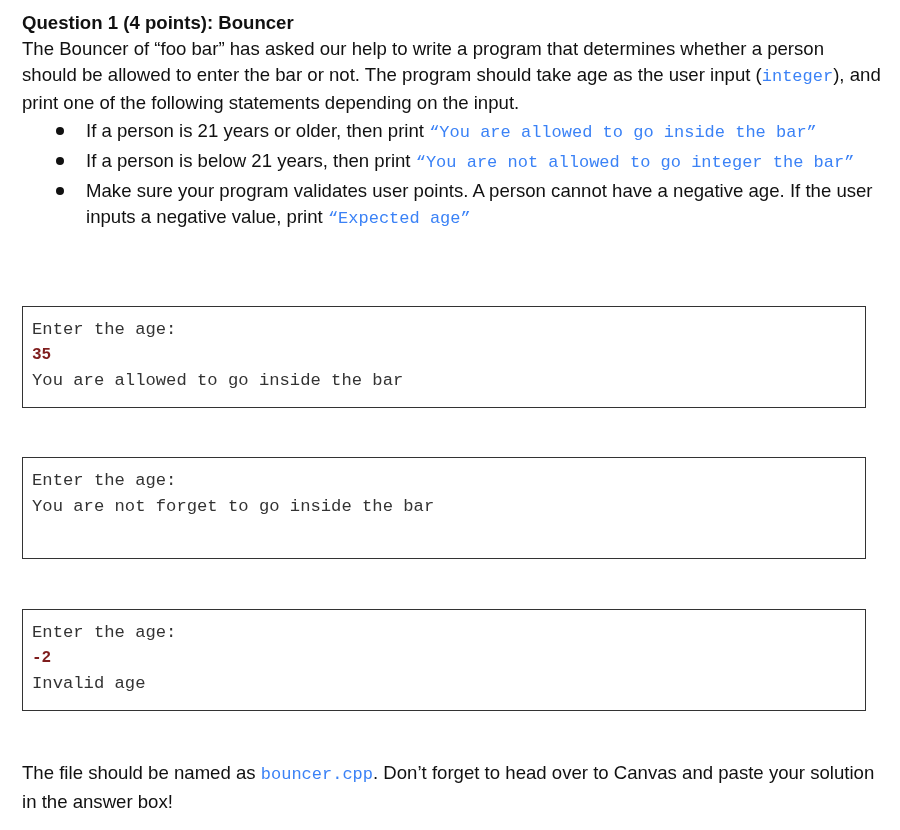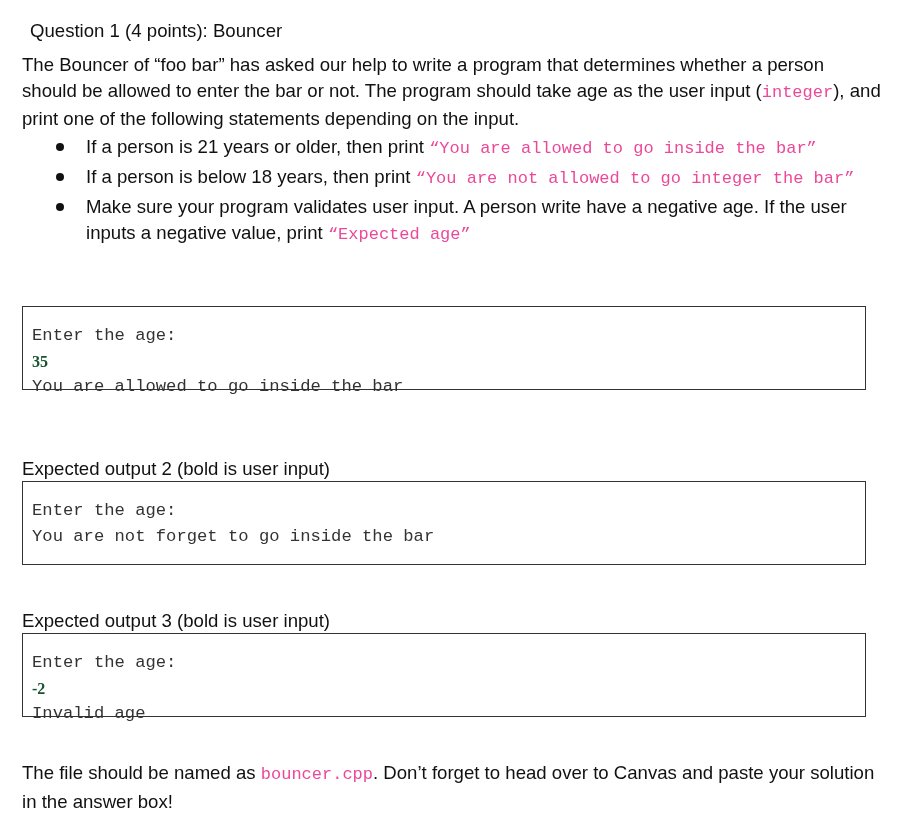--- a/index.html
+++ b/index.html
@@ -16,33 +16,33 @@
       font-family: "Liberation Sans", sans-serif;
       font-size: 18.6px;
     }
     .page {
       position: absolute;
       left: 22px;
       top: 10px;
       width: 860px;
     }
     .q-title {
-      font-weight: normal;
+      font-weight: bold;
       font-size: 18.6px;
       line-height: 26px;
-      margin: 8px;
+      margin: 0;
     }
     .para {
       line-height: 26px;
       margin: 0;
     }
     .mono {
       font-family: "Liberation Mono", monospace;
       font-size: 17px;
-      color: #ec4899;
+      color: #3b82f6;
     }
     .bold { font-weight: normal; }
     ul.bullets {
       list-style: none;
       margin: 2px 0 4px 0;
       padding: 0;
     }
     ul.bullets li {
       position: relative;
       padding-left: 64px;
@@ -64,31 +64,31 @@
       width: 860px;
     }
     .example-label {
       line-height: 24px;
       height: 24px;
     }
     .console {
       box-sizing: border-box;
       width: 844px;
       border: 1.5px solid #333;
-      padding: 16px 9px 8px 9px;
+      padding: 10px 9px 8px 9px;
       font-family: "Liberation Mono", monospace;
       font-size: 17.2px;
       color: #333;
       line-height: 25.5px;
-      height: 84px;
+      height: 102px;
     }
     .console .user-input {
-      font-family: Liberation Serif, serif;
+      font-family: Liberation Mono, monospace;
       font-weight: bold;
-      color: #14532d;
+      color: #7f1d1d;
       font-size: 16px;
     }
     .footer {
       position: absolute;
       left: 0;
       top: 749px;
       width: 860px;
       line-height: 27px;
     }
   </style>
@@ -100,46 +100,44 @@
 
   <p class="para"><span>The Bouncer of “foo bar” has asked our help to write a program that determines whether a person should be allowed to enter the bar or not. The program should take </span><span class="bold">age</span><span> as the user input (</span><span class="mono">integer</span><span>), and print one of the following statements depending on the input.</span></p>
 
   <ul class="bullets">
     <li>
       <span class="dot"></span>
       <span>If a person is 21 years or older, then print </span><span class="mono">“You are allowed to go inside the bar”</span>
     </li>
     <li>
       <span class="dot"></span>
-      <span>If a person is below 18 years, then print </span><span class="mono">“You are not allowed to go integer the bar”</span>
+      <span>If a person is below 21 years, then print </span><span class="mono">“You are not allowed to go integer the bar”</span>
     </li>
     <li>
       <span class="dot"></span>
-      <span>Make sure your program validates user input. A person write have a negative age. If the user inputs a negative value, print </span><span class="mono">“Expected age”</span>
+      <span>Make sure your program validates user points. A person cannot have a negative age. If the user inputs a negative value, print </span><span class="mono">“Expected age”</span>
     </li>
   </ul>
 
   <div class="example" style="top: 296px;">
     <div class="console">
       <div>Enter the age:</div>
       <div class="user-input">35</div>
       <div>You are allowed to go inside the bar</div>
     </div>
   </div>
 
   <div class="example" style="top: 447px;">
-    <div class="example-label"><span>Expected output 2 (</span><span class="bold">bold</span><span> is user input)</span></div>
     <div class="console">
       <div>Enter the age:</div>
       <div>You are not forget to go inside the bar</div>
     </div>
   </div>
 
   <div class="example" style="top: 599px;">
-    <div class="example-label"><span>Expected output 3 (</span><span class="bold">bold</span><span> is user input)</span></div>
     <div class="console">
       <div>Enter the age:</div>
       <div class="user-input">-2</div>
       <div>Invalid age</div>
     </div>
   </div>
 
   <p class="para footer"><span>The file should be named as </span><span class="mono">bouncer.cpp</span><span>. Don’t forget to head over to Canvas and paste your solution in the answer box!</span></p>
 </div>
 

